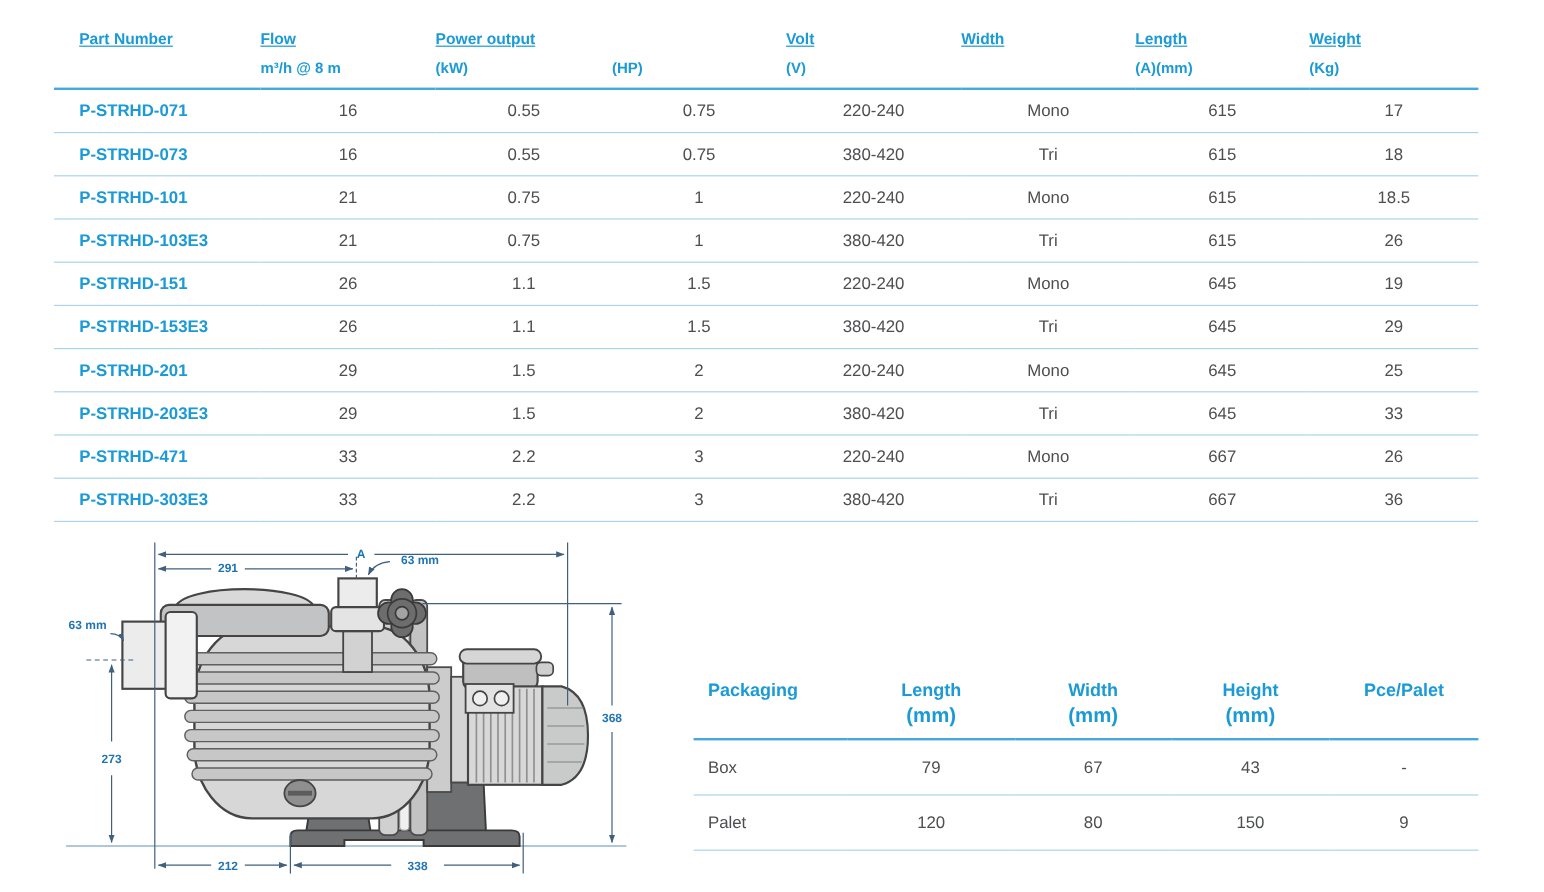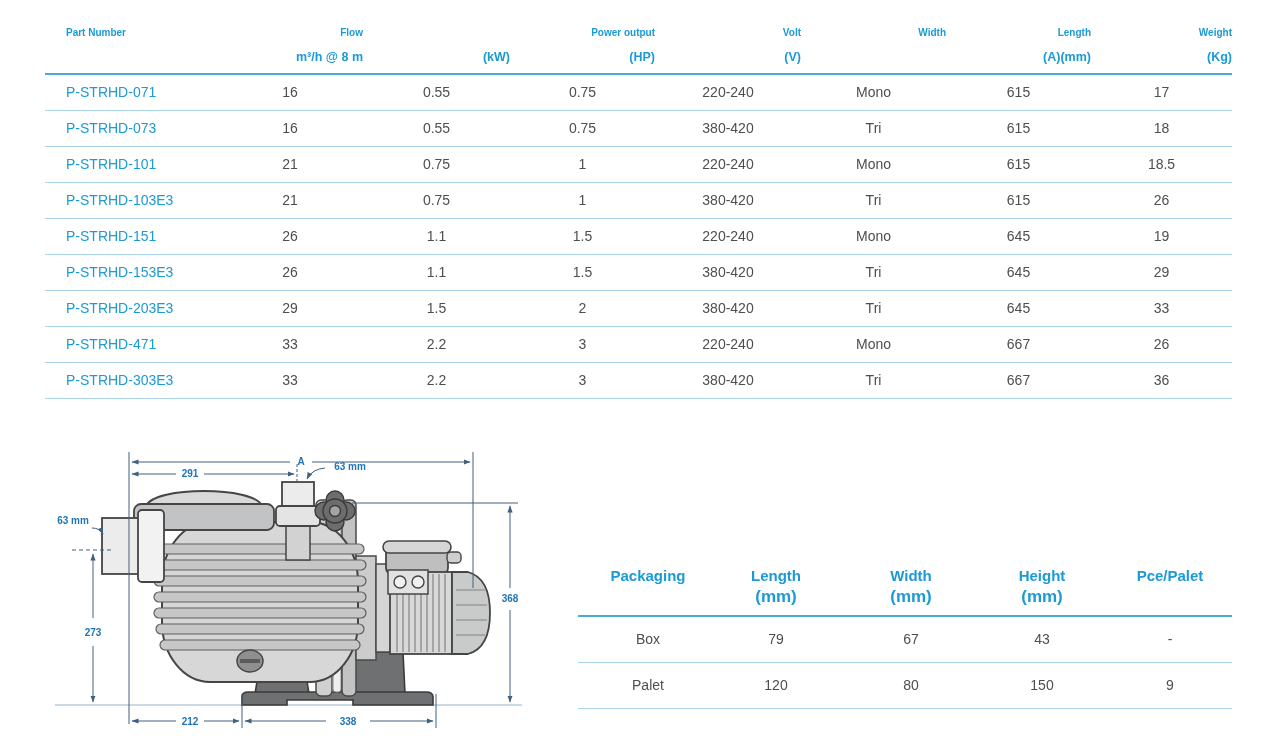--- a/index.html
+++ b/index.html
@@ -14,38 +14,38 @@
   html,body{background:#fff;}
   body{
     width:1287px;height:743px;position:relative;overflow:hidden;
     font-family:"Liberation Sans","DejaVu Sans",sans-serif;
   }
   
   .main-table{
     position:absolute;left:45px;top:12px;width:1187px;
     border-collapse:collapse;table-layout:fixed;
   }
-  .main-table th{font-weight:bold;color:var(--accent);text-align:right;vertical-align:middle;}
-  .main-table thead tr.labels th{font-size:10px;height:34px;padding-top:6px;}
+  .main-table th{font-weight:bold;color:var(--accent);text-align:left;vertical-align:middle;}
+  .main-table thead tr.labels th{font-size:13px;height:34px;padding-top:6px;text-decoration:underline;}
   .main-table thead tr.units th{font-size:12.5px;height:28px;border-bottom:2px solid var(--header-line);padding-bottom:6px;}
   .main-table th.col-first, .main-table td.pn{text-align:left;padding-left:21px;}
   .main-table tbody td{
     height:36px;font-size:14px;color:var(--text);text-align:center;vertical-align:middle;
     border-bottom:1px solid var(--divider);
   }
-  .main-table tbody td.pn{color:var(--accent);font-weight:normal;}
+  .main-table tbody td.pn{color:var(--accent);font-weight:bold;}
   
   .pack-table{
     position:absolute;left:578px;top:556px;width:654px;
     border-collapse:collapse;table-layout:fixed;
   }
   .pack-table th{font-weight:bold;color:var(--accent);text-align:center;vertical-align:middle;}
   .pack-table thead tr.labels th{font-size:15px;height:30px;padding-top:8px;}
   .pack-table thead tr.units th{font-size:17px;height:30px;border-bottom:2px solid var(--header-line);padding-bottom:8px;}
-  .pack-table th.col-first, .pack-table td.rowlabel{text-align:center;padding-left:12px;}
+  .pack-table th.col-first, .pack-table td.rowlabel{text-align:left;padding-left:12px;}
   .pack-table tbody td{
     height:46px;font-size:14px;color:var(--text);text-align:center;vertical-align:middle;
     border-bottom:1px solid var(--divider);
   }
   .pack-table tbody td.rowlabel{font-weight:normal;}
   
   .diagram{position:absolute;left:50px;top:448px;}
   .dim-label{
     font-family:"Liberation Sans","DejaVu Sans",sans-serif;
     font-size:10px;font-weight:bold;fill:var(--dim-text);
@@ -141,20 +141,30 @@
         <td class="pn">P-STRHD-153E3</td>
         <td class="val">26</td>
         <td class="val">1.1</td>
         <td class="val">1.5</td>
         <td class="val">380-420</td>
         <td class="val">Tri</td>
         <td class="val">645</td>
         <td class="val">29</td>
       </tr>
       <tr>
+        <td class="pn">P-STRHD-201</td>
+        <td class="val">29</td>
+        <td class="val">1.5</td>
+        <td class="val">2</td>
+        <td class="val">220-240</td>
+        <td class="val">Mono</td>
+        <td class="val">645</td>
+        <td class="val">25</td>
+      </tr>
+      <tr>
         <td class="pn">P-STRHD-203E3</td>
         <td class="val">29</td>
         <td class="val">1.5</td>
         <td class="val">2</td>
         <td class="val">380-420</td>
         <td class="val">Tri</td>
         <td class="val">645</td>
         <td class="val">33</td>
       </tr>
       <tr>

